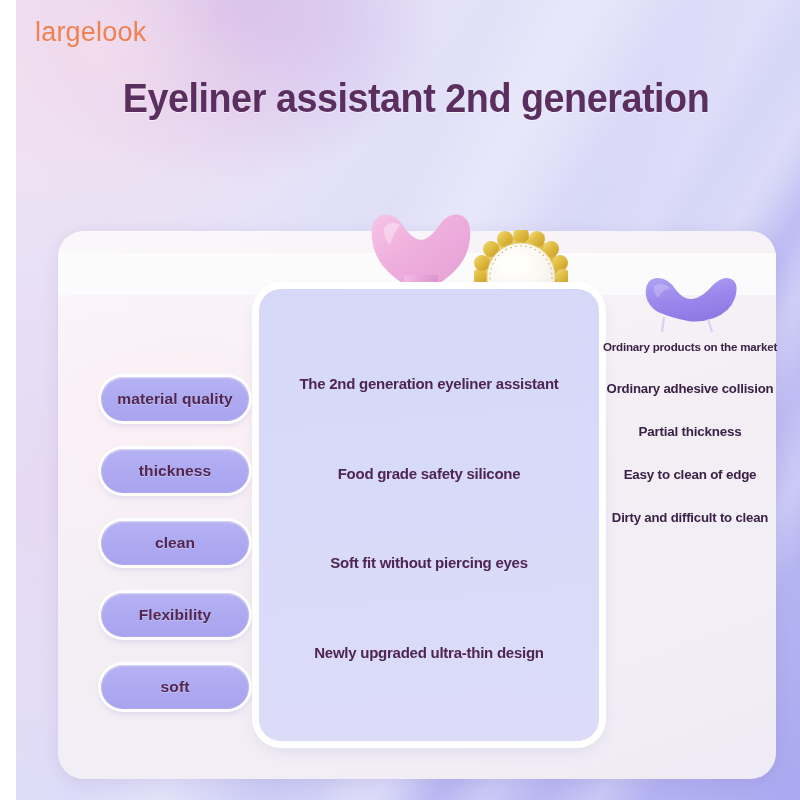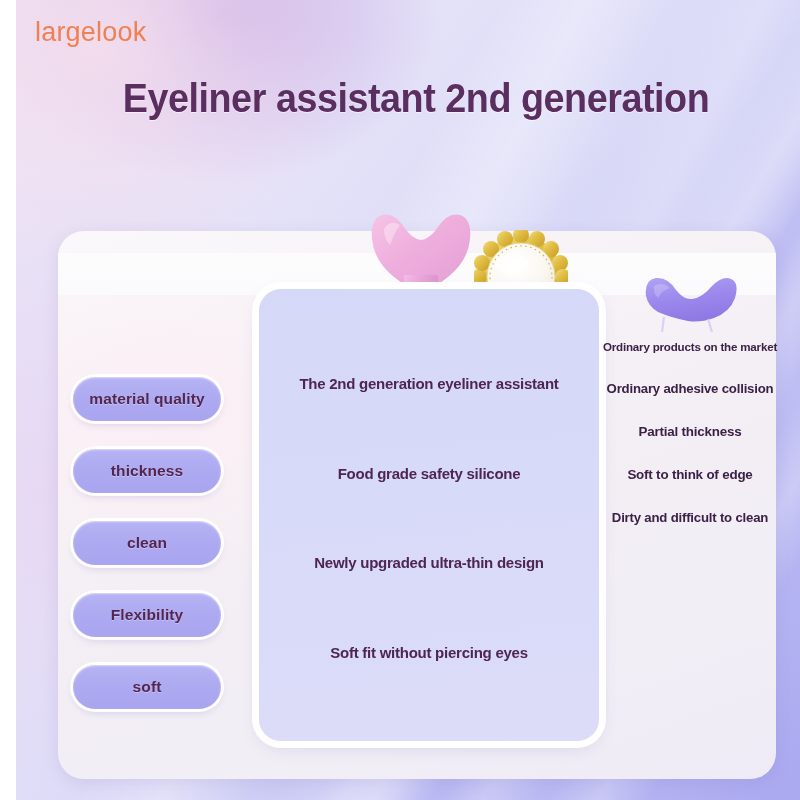--- a/index.html
+++ b/index.html
@@ -101,21 +101,21 @@
     top: 253px;
     width: 718px;
     height: 42px;
     background: linear-gradient(180deg, #fdfcfd 0%, #fbfafc 100%);
     z-index: 3;
   }
 
   
   #pills {
     position: absolute;
-    left: 57px;
+    left: 85px;
     top: 377px;
     width: 150px;
     z-index: 6;
   }
   .pill {
     position: relative;
     width: 148px;
     height: 44px;
     margin-bottom: 28px;
     border-radius: 22px;
@@ -346,26 +346,26 @@
     </div>
     <div class="pill">
       <span>soft</span>
     </div>
   </div>
 
   <div id="center-card">
     <div id="center-list">
       <div class="feature-line">The 2nd generation eyeliner assistant</div>
       <div class="feature-line">Food grade safety silicone</div>
+      <div class="feature-line">Soft fit without piercing eyes</div>
       <div class="feature-line">Newly upgraded ultra-thin design</div>
-      <div class="feature-line">Soft fit without piercing eyes</div>
     </div>
   </div>
 
   <div id="right-col">
     <div class="compare-line c0">Ordinary products on the market</div>
     <div class="compare-line c1">Ordinary adhesive collision</div>
     <div class="compare-line c2">Partial thickness</div>
-    <div class="compare-line c3">Soft to think of edge</div>
+    <div class="compare-line c3">Easy to clean of edge</div>
     <div class="compare-line c4">Dirty and difficult to clean</div>
   </div>
 
 </div>
 
 </body></html>

